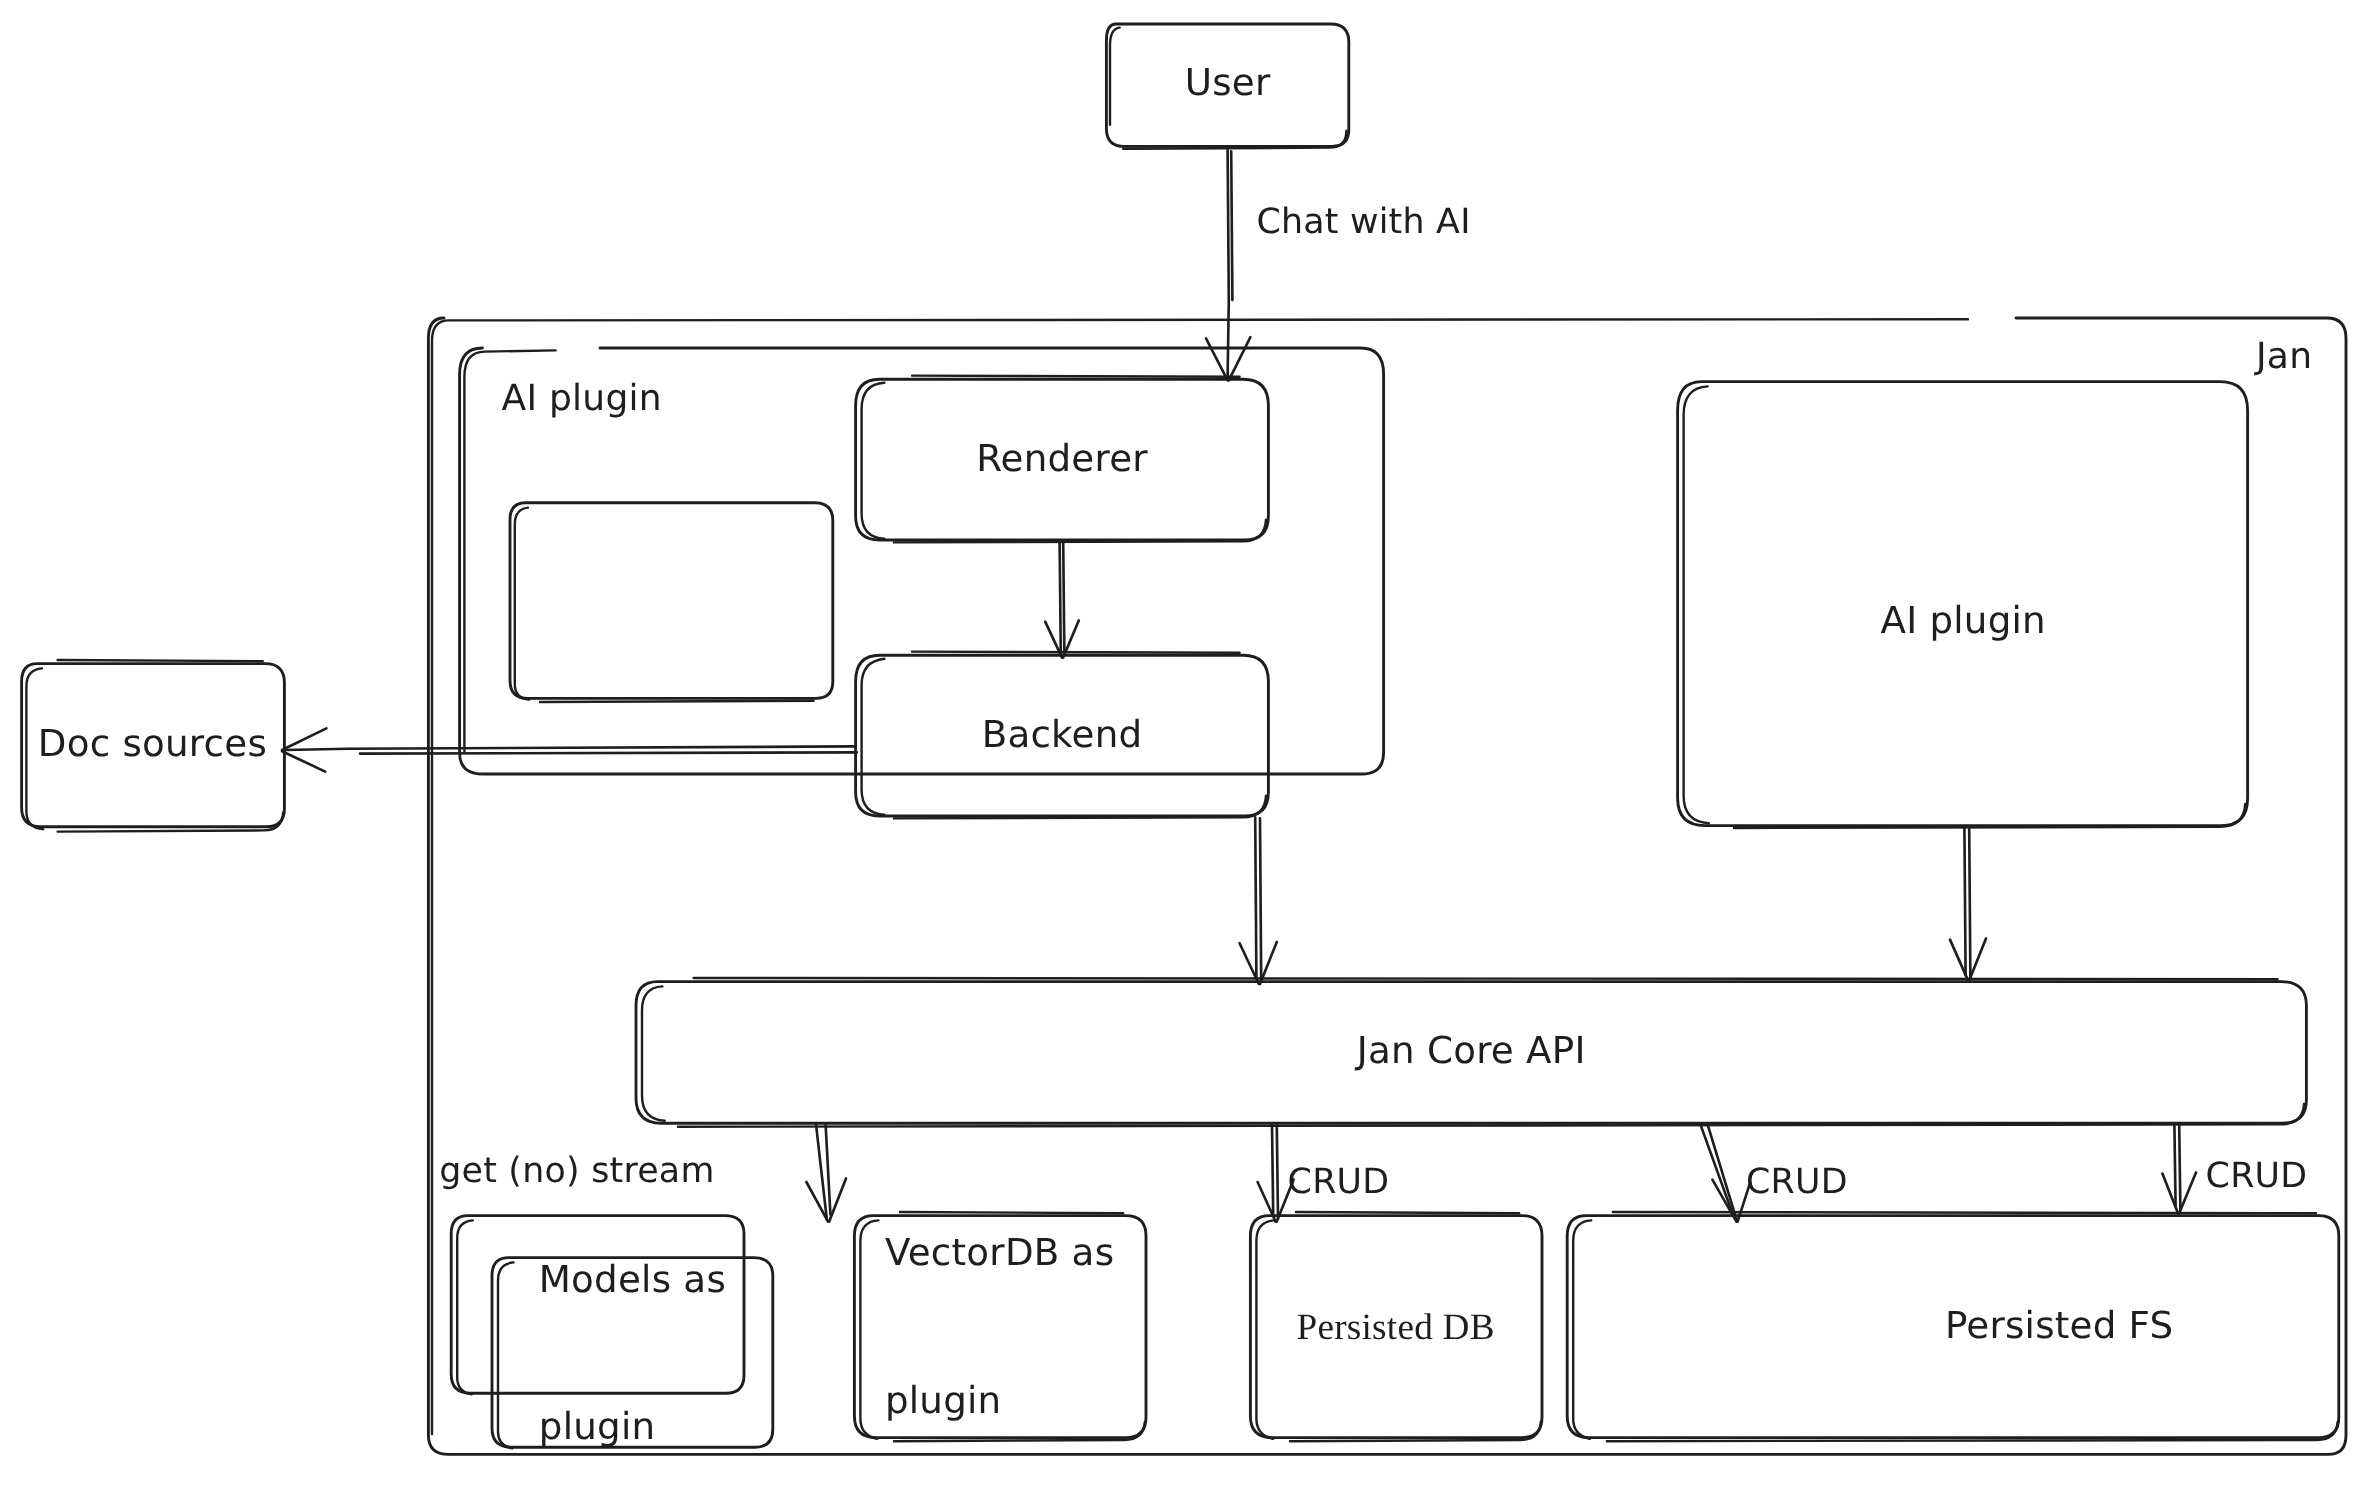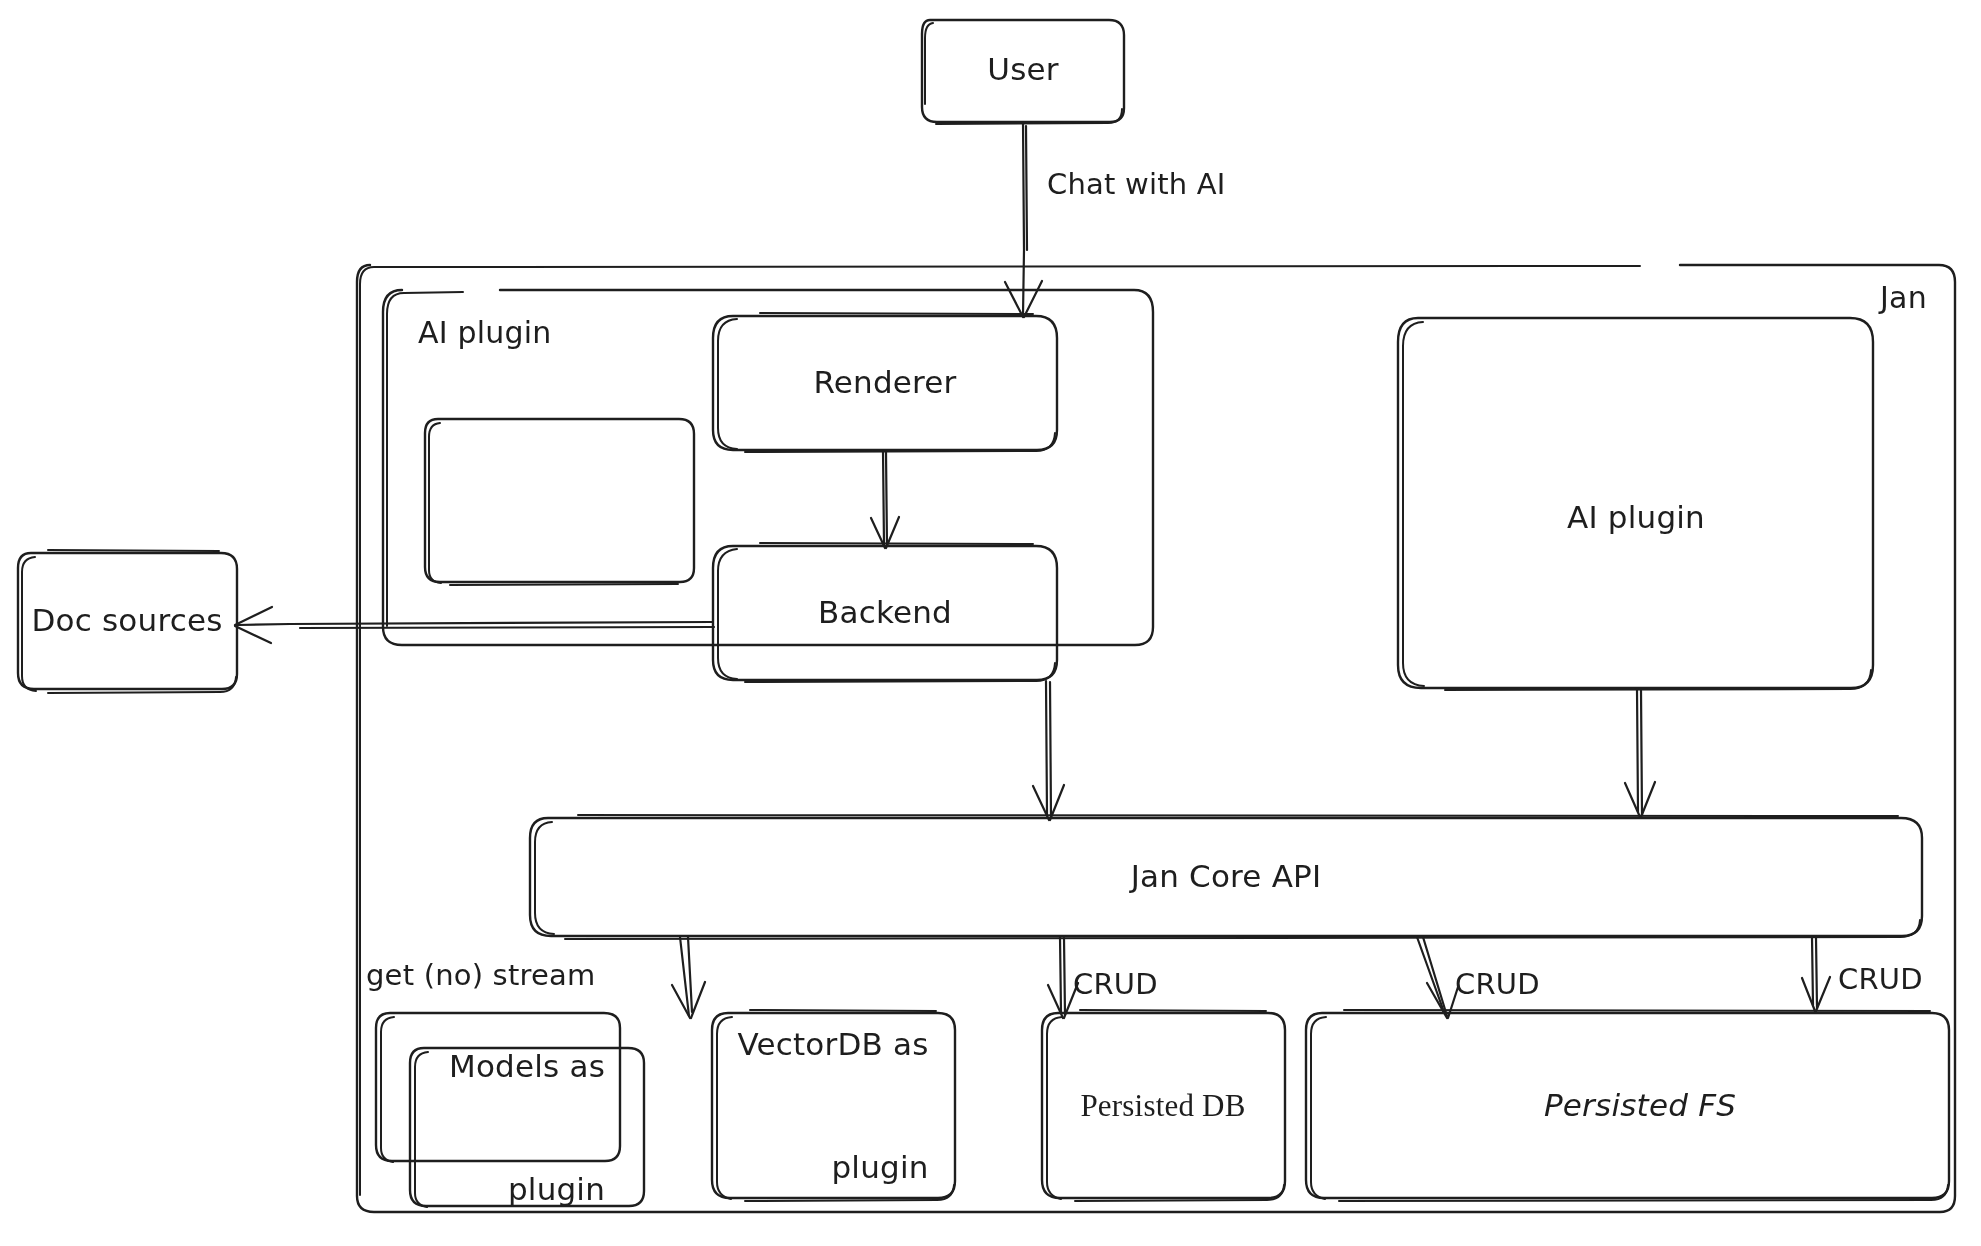--- a/index.html
+++ b/index.html
@@ -28,21 +28,21 @@
   .lbl {
     position: absolute;
     font-family: "DejaVu Sans", sans-serif;
     color: #1e1e1e;
     white-space: pre;
     line-height: 1.22;
     letter-spacing: 0.2px;
     -webkit-font-smoothing: antialiased;
   }
   .node-label {
-    text-align: right;
+    text-align: left;
     transform: translate(-50%, -50%);
     font-size: 31px;
   }
   .node-label.two-line {
     line-height: 1.32;
   }
   .container-label {
     font-size: 30px;
     transform: translate(0, -50%);
   }
@@ -261,16 +261,16 @@
 
   <div class="lbl node-label two-line" style="left:833px; top:1106px;">
     <div>VectorDB as</div>
     <div>plugin</div>
   </div>
   <div class="hit" style="left:712px; top:1013px; width:243px; height:185px;"></div>
 
   <div class="lbl node-label" style="left:1163px; top:1106px;font-family:Liberation Serif, serif;">Persisted DB</div>
   <div class="hit" style="left:1042px; top:1013px; width:243px; height:185px;"></div>
 
-  <div class="lbl node-label" style="left:1640px; top:1106px;font-style:italic;">Persisted FS</div>
+  <div class="lbl node-label" style="left:1716px; top:1106px;">Persisted FS</div>
   <div class="hit" style="left:1306px; top:1013px; width:643px; height:185px;"></div>
 
 </div>
 
 </body></html>

